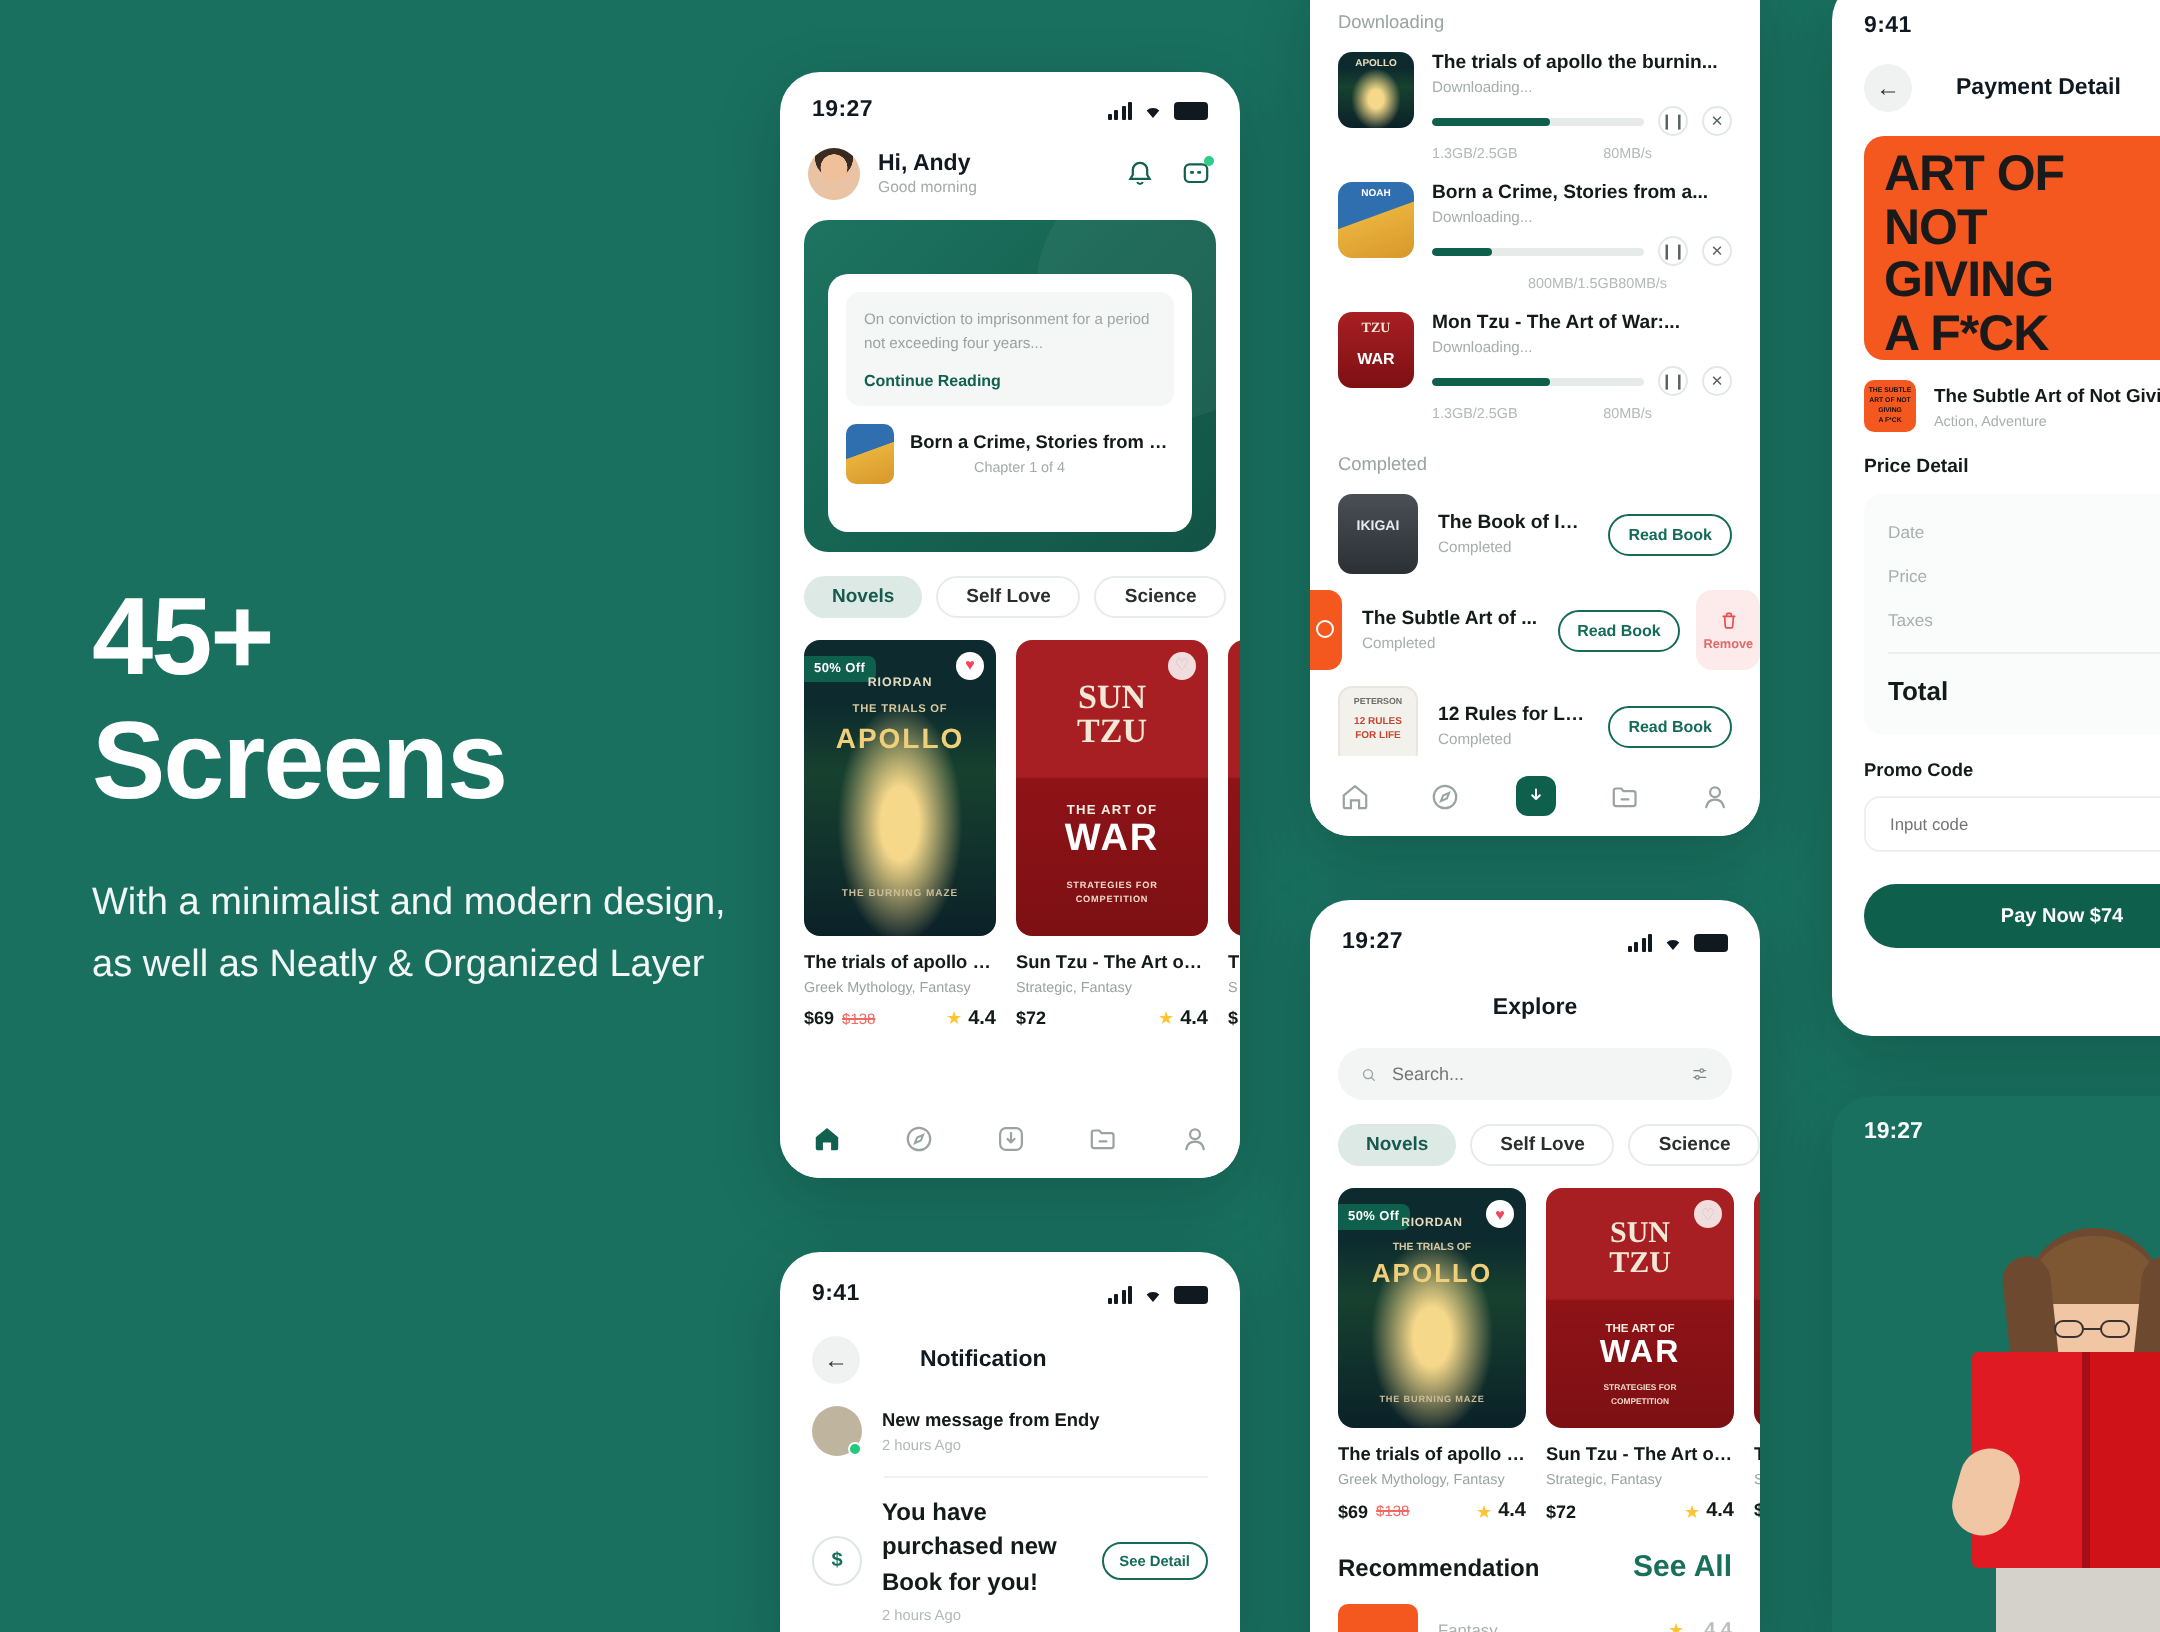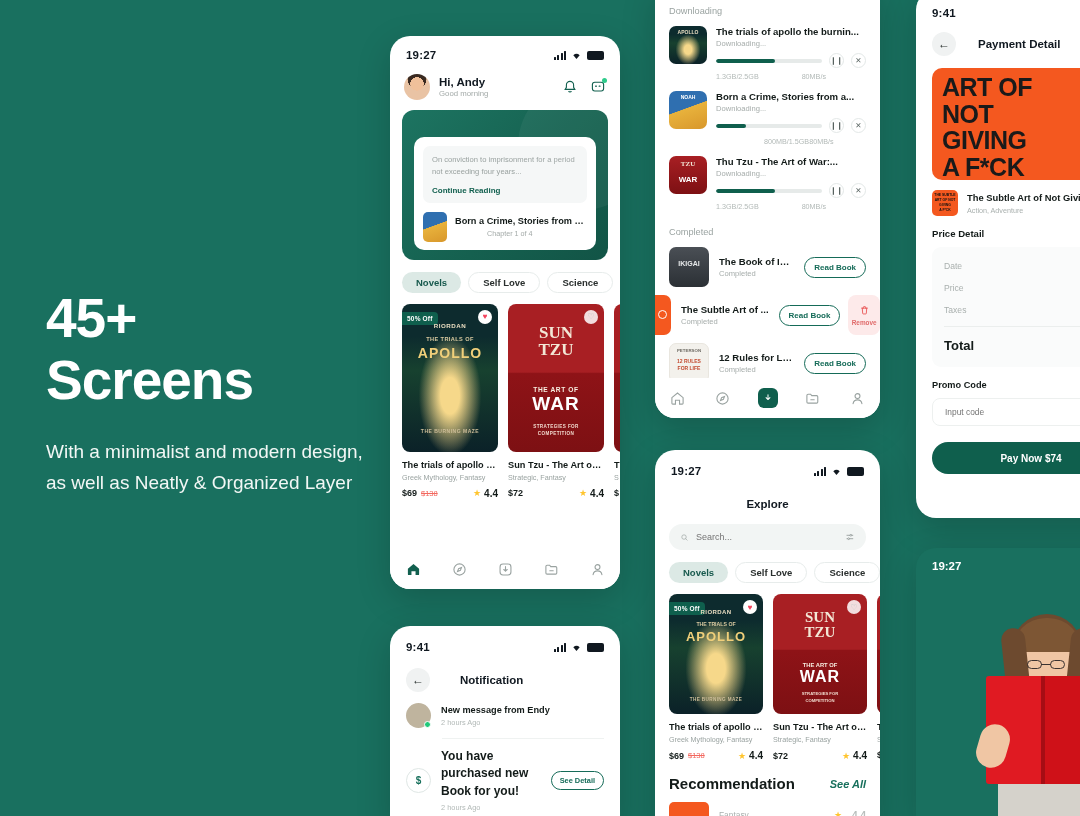--- a/index.html
+++ b/index.html
@@ -143,21 +143,21 @@
             <rect x="3" y="4" width="14" height="11" rx="3" fill="none" stroke="#12604f" stroke-width="1.4"></rect>
             <path d="M7 9h1M11.5 9h1" stroke="#12604f" stroke-width="1.6" stroke-linecap="round"></path>
           </svg>
         <span style="position:absolute;right:-1px;top:-1px;width:5px;height:5px;border-radius:50%;background:#2ecb8b;"></span>
       </div>
     </div>
 
     <div style="margin:10px 12px 0 12px;background:linear-gradient(135deg,#1d7461 0%,#15604f 60%,#125446 100%);border-radius:12px;padding:14px 12px 10px 12px;position:relative;overflow:hidden;">
       <div style="position:absolute;right:-40px;top:-30px;width:130px;height:130px;border-radius:50%;background:rgba(255,255,255,.05);"></div>
 
-      <div style="margin-top:13px;background:#fff;border-radius:10px;padding:9px 9px 8px 9px;">
+      <div style="margin-top:13px;background:#fff;border-radius:10px;padding:9px 9px 24px 9px;">
         <div style="background:#f5f7f7;border-radius:7px;padding:8px 9px;">
           <div style="font-size:7.6px;color:#9aa2a0;line-height:1.62;">On conviction to imprisonment for a period not exceeding four years...</div>
           <div style="font-size:8px;font-weight:700;color:#12604f;margin-top:7px;">Continue Reading</div>
         </div>
         <div style="display:flex;align-items:center;gap:8px;margin-top:9px;">
           <div class="gcard cov-noah" style="width:24px;height:30px;flex:none;border-radius:5px;"></div>
           <div style="min-width:0;flex:1;">
             <div class="bookttl">Born a Crime, Stories from a South...</div>
             <div style="font-size:7.2px;color:#a3aaa8;margin-top:3px;margin-left:32px;">Chapter 1 of 4</div>
           </div>
@@ -307,21 +307,21 @@
           </div>
         </div>
       </div>
 
       <div style="display:flex;gap:9px;margin-top:10px;">
         <div class="gcard cov-tzu" style="width:38px;height:38px;flex:none;border-radius:7px;position:relative;">
           <div style="position:absolute;left:0;right:0;top:4px;text-align:center;font-size:7px;font-weight:700;color:#f3e7d6;font-family:'Liberation Serif',serif;">TZU</div>
           <div style="position:absolute;left:0;right:0;top:19px;text-align:center;font-size:8px;font-weight:700;color:#fff;">WAR</div>
         </div>
         <div style="flex:1;min-width:0;">
-          <div class="dl-title">Thu Tzu - The Art of War:...</div>
+          <div class="dl-title">Mon Tzu - The Art of War:...</div>
           <div class="dl-sub">Downloading...</div>
           <div style="display:flex;align-items:center;gap:7px;margin-top:5px;">
             <div class="prog" style="flex:1;">
                 <span style="width:56%"></span>
               </div>
             <span class="ico-btn">❙❙</span>
             <span class="ico-btn">✕</span>
           </div>
           <div style="display:flex;justify-content:space-between;margin-top:4px;padding-right:40px;">
             <span class="dl-meta">1.3GB/2.5GB</span>
@@ -564,22 +564,22 @@
           <div class="bookttl">Th</div>
           <div class="bookgen">Str</div>
           <div style="display:flex;align-items:center;margin-top:6px;">
             <span class="price">$72</span>
           </div>
         </div>
       </div>
     </div>
 
     <div style="display:flex;align-items:center;justify-content:space-between;padding:14px 14px 0 14px;">
-      <span style="font-size:15px;font-weight:700;color:#131b19;">Recommendation</span>
-      <span style="font-size:11px;font-weight:600;color:#18705c;font-style:italic;">See All</span>
+      <span style="font-size:12px;font-weight:700;color:#131b19;">Recommendation</span>
+      <span style="font-size:15px;font-weight:600;color:#18705c;">See All</span>
     </div>
 
     <div style="display:flex;align-items:center;gap:10px;padding:10px 14px 0 14px;">
       <div class="gcard cov-subtle" style="width:40px;height:26px;flex:none;border-radius:5px;"></div>
       <span style="font-size:8.4px;color:#a9b0ae;flex:1;">Fantasy</span>
       <span class="star">★</span>
       <span class="rate" style="color:#b9bfbd;">4.4</span>
     </div>
   </div>
 

